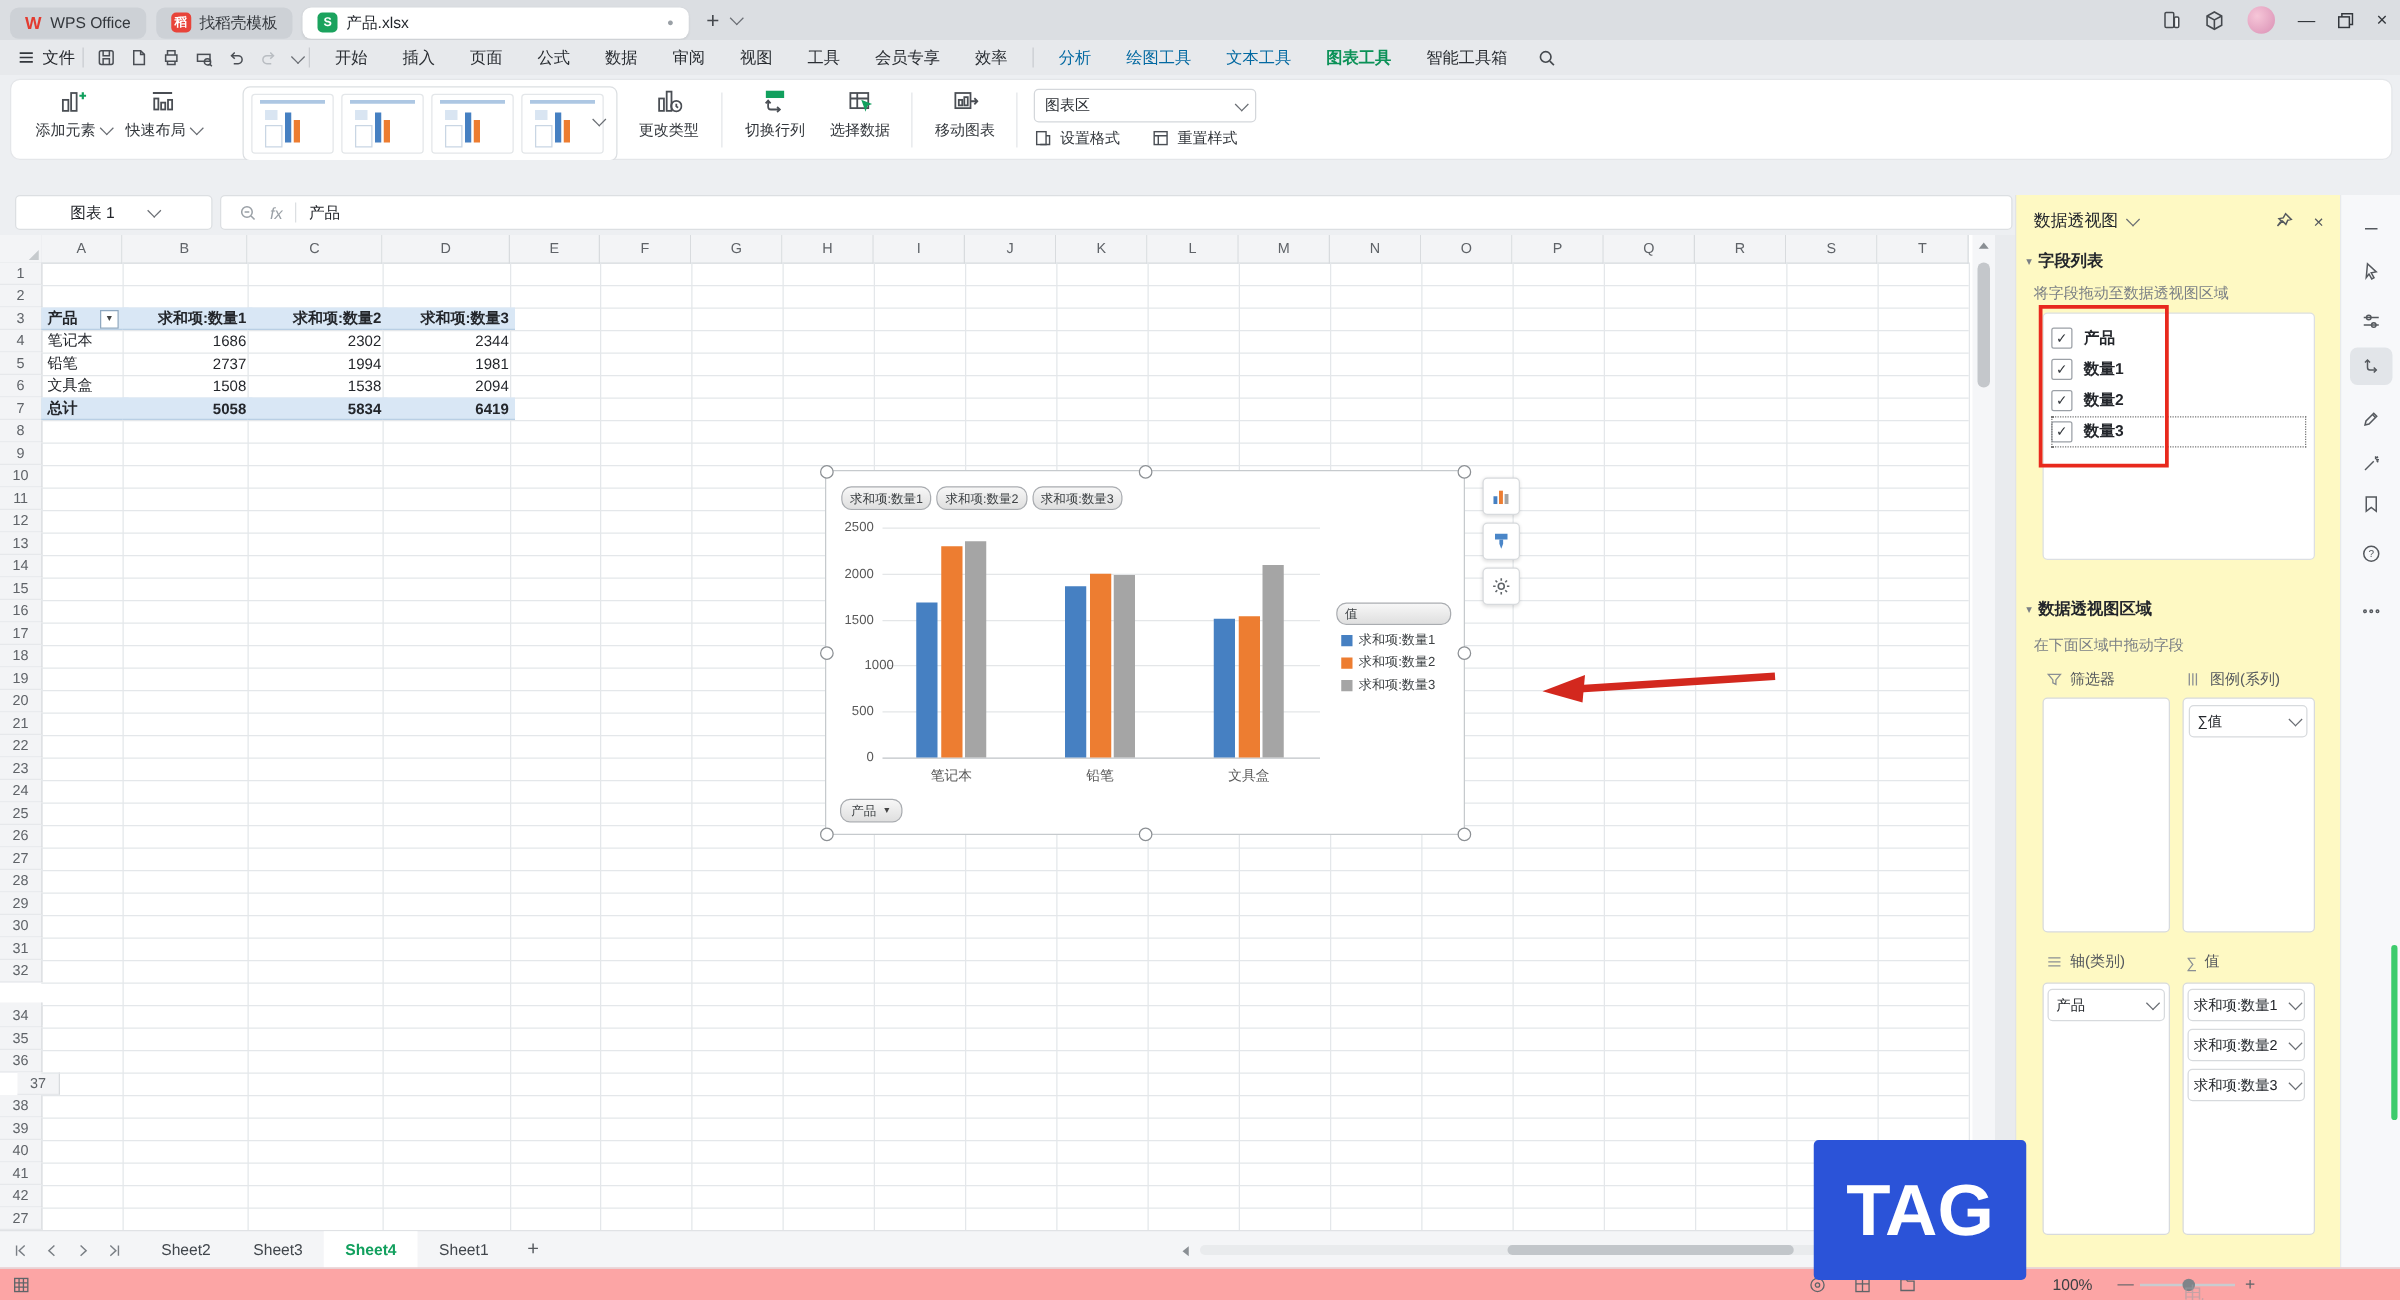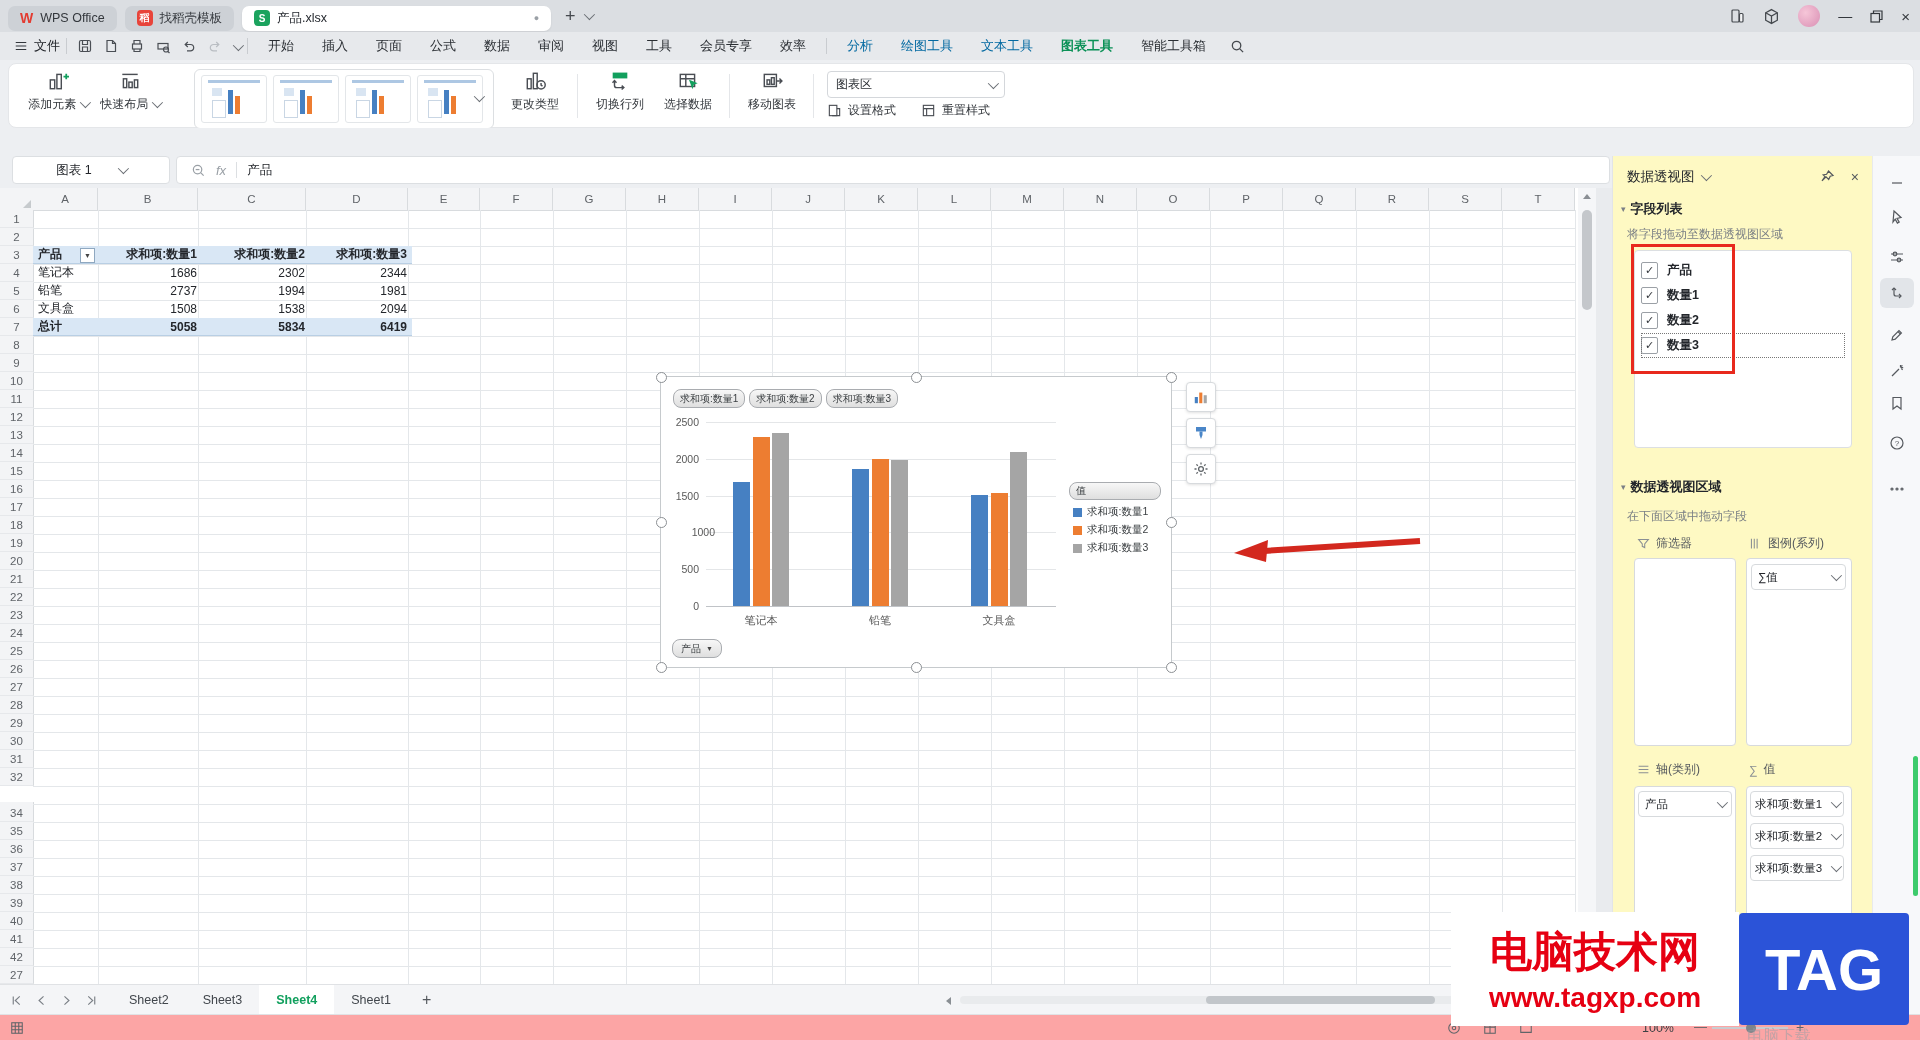--- a/index.html
+++ b/index.html
@@ -387,21 +387,21 @@
     <div class="ab rowhead" style="left: 0px; top: 678px; width: 33px; height: 17px; border-right: 1px solid rgb(216, 219, 222); border-bottom: 1px solid rgb(230, 232, 235);">27</div>
     <div class="ab rowhead" style="left: 0px; top: 696px; width: 33px; height: 17px; border-right: 1px solid rgb(216, 219, 222); border-bottom: 1px solid rgb(230, 232, 235);">28</div>
     <div class="ab rowhead" style="left: 0px; top: 714px; width: 33px; height: 17px; border-right: 1px solid rgb(216, 219, 222); border-bottom: 1px solid rgb(230, 232, 235);">29</div>
     <div class="ab rowhead" style="left: 0px; top: 732px; width: 33px; height: 17px; border-right: 1px solid rgb(216, 219, 222); border-bottom: 1px solid rgb(230, 232, 235);">30</div>
     <div class="ab rowhead" style="left: 0px; top: 750px; width: 33px; height: 17px; border-right: 1px solid rgb(216, 219, 222); border-bottom: 1px solid rgb(230, 232, 235);">31</div>
     <div class="ab rowhead" style="left: 0px; top: 768px; width: 33px; height: 17px; border-right: 1px solid rgb(216, 219, 222); border-bottom: 1px solid rgb(230, 232, 235);">32</div>
     <div class="ab rowhead" style="left: 0px; top: 802px; width: 33px; height: 17px; border-right: 1px solid rgb(216, 219, 222); border-bottom: 1px solid rgb(230, 232, 235);">33</div>
     <div class="ab rowhead" style="left: 0px; top: 804px; width: 33px; height: 17px; border-right: 1px solid rgb(216, 219, 222); border-bottom: 1px solid rgb(230, 232, 235);">34</div>
     <div class="ab rowhead" style="left: 0px; top: 822px; width: 33px; height: 17px; border-right: 1px solid rgb(216, 219, 222); border-bottom: 1px solid rgb(230, 232, 235);">35</div>
     <div class="ab rowhead" style="left: 0px; top: 840px; width: 33px; height: 17px; border-right: 1px solid rgb(216, 219, 222); border-bottom: 1px solid rgb(230, 232, 235);">36</div>
-    <div class="ab rowhead" style="left: 0px; top: 858px; width: 33px; height: 17px; border-right: 1px solid rgb(216, 219, 222); border-bottom: 1px solid rgb(230, 232, 235);">37</div>
+    <div class="ab rowhead" style="left: 14px; top: 858px; width: 33px; height: 17px; border-right: 1px solid rgb(216, 219, 222); border-bottom: 1px solid rgb(230, 232, 235);">37</div>
     <div class="ab rowhead" style="left: 0px; top: 876px; width: 33px; height: 17px; border-right: 1px solid rgb(216, 219, 222); border-bottom: 1px solid rgb(230, 232, 235);">38</div>
     <div class="ab rowhead" style="left: 0px; top: 894px; width: 33px; height: 17px; border-right: 1px solid rgb(216, 219, 222); border-bottom: 1px solid rgb(230, 232, 235);">39</div>
     <div class="ab rowhead" style="left: 0px; top: 912px; width: 33px; height: 17px; border-right: 1px solid rgb(216, 219, 222); border-bottom: 1px solid rgb(230, 232, 235);">40</div>
     <div class="ab rowhead" style="left: 0px; top: 930px; width: 33px; height: 17px; border-right: 1px solid rgb(216, 219, 222); border-bottom: 1px solid rgb(230, 232, 235);">41</div>
     <div class="ab rowhead" style="left: 0px; top: 948px; width: 33px; height: 17px; border-right: 1px solid rgb(216, 219, 222); border-bottom: 1px solid rgb(230, 232, 235);">42</div>
     <div class="ab rowhead" style="left: 0px; top: 966px; width: 33px; height: 17px; border-right: 1px solid rgb(216, 219, 222); border-bottom: 1px solid rgb(230, 232, 235);">27</div>
     <div class="ab" style="left: 33px; top: 228px; width: 1542px; height: 1px; background: rgb(228, 231, 234);"></div>
     <div class="ab" style="left: 33px; top: 246px; width: 1542px; height: 1px; background: rgb(228, 231, 234);"></div>
     <div class="ab" style="left: 33px; top: 264px; width: 1542px; height: 1px; background: rgb(228, 231, 234);"></div>
     <div class="ab" style="left: 33px; top: 282px; width: 1542px; height: 1px; background: rgb(228, 231, 234);"></div>
@@ -773,20 +773,16 @@
   <span class="ab" style="left:1796px;top:4px;color:#5F6468;font-size:14px">+</span>
 </div>
 
 <div id="redbox" class="ab"></div>
 <svg class="ab" style="left:1220px;top:525px;z-index:45" width="220" height="45" viewBox="0 0 220 45">
   <path d="M200 16 L44 26" stroke="#D3281E" stroke-width="6" fill="none"></path>
   <path d="M14 28 L48 15 L46 37 z" fill="#D3281E"></path>
 </svg>
 <div id="wm" class="ab" style="left:1451px;top:912px">
   <div class="flex">
-    <div style="width:288px;height:114px;background:#fff;text-align:center">
-      <div style="font-size:42px;font-weight:bold;color:#E60012;margin-top:12px">电脑技术网</div>
-      <div style="font-size:28px;font-weight:bold;color:#E60012;margin-top:2px">www.tagxp.com</div>
-    </div>
     <div style="width:170px;height:112px;background:#2B53D8;color:#fff;display:flex;align-items:center;justify-content:center;font-size:58px;font-weight:bold;border-radius:4px">TAG</div>
   </div>
   <div style="position:absolute;left:296px;top:114px;font-size:16px;color:#9AA0A6;opacity:.55">电脑下载</div>
 </div>
 
 </body></html>

